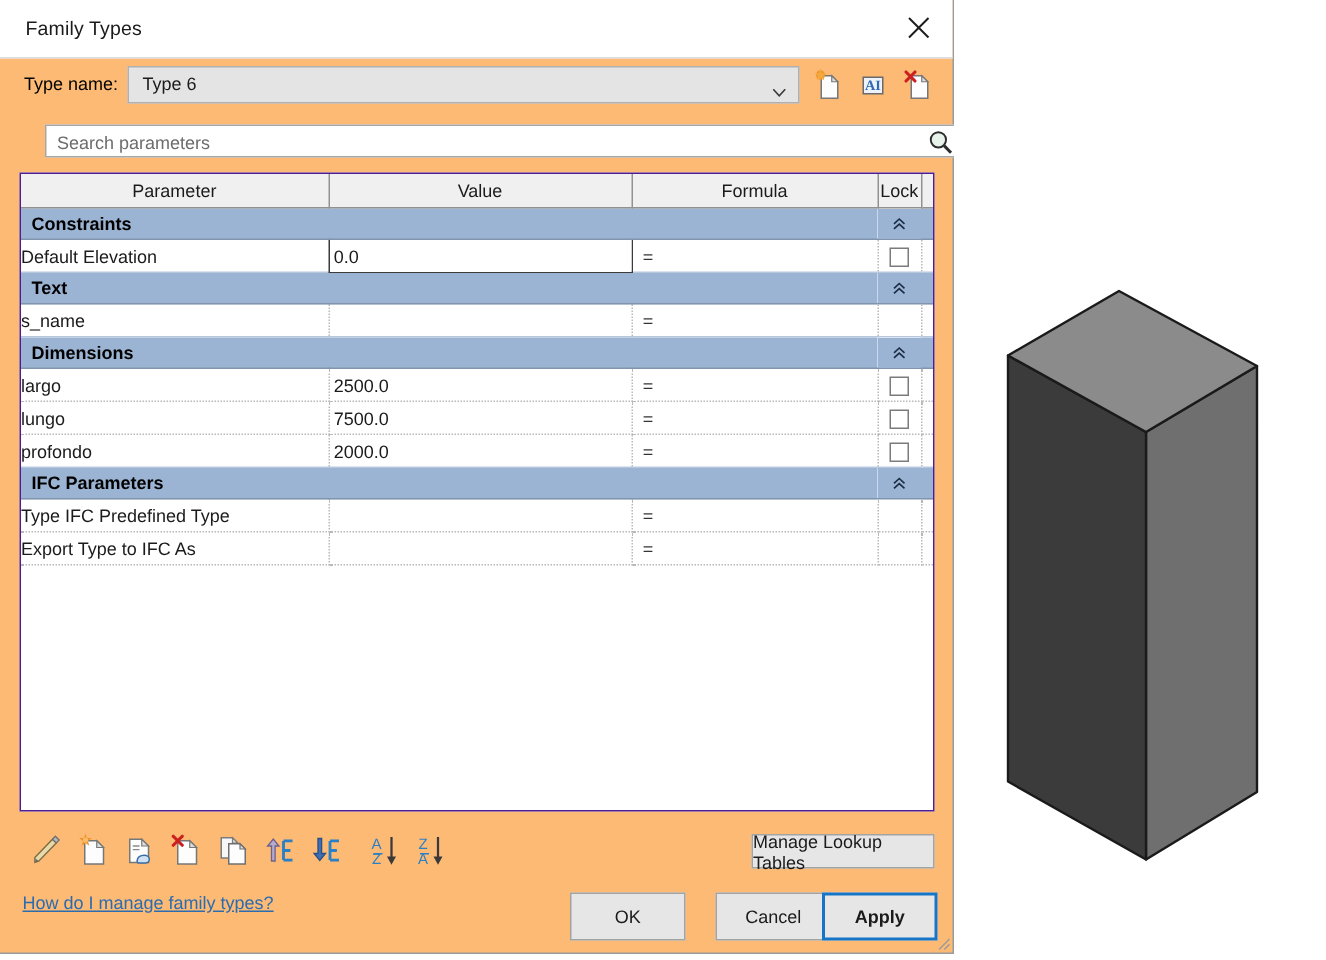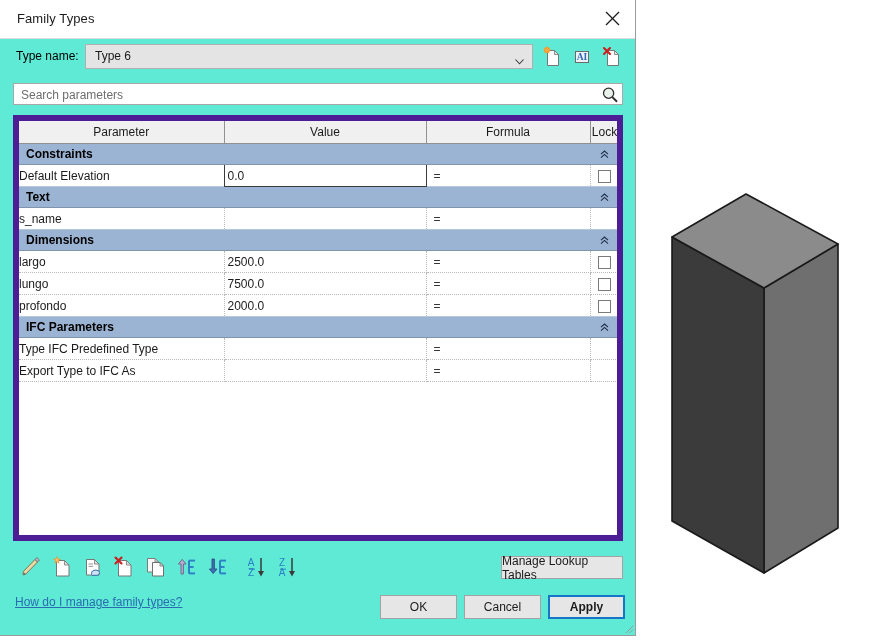--- a/index.html
+++ b/index.html
@@ -17,21 +17,21 @@
     position: relative;
   }
 
   
   #dialog {
     position: absolute;
     left: 0;
     top: 0;
     width: 636px;
     height: 636px;
-    background: #5eead4;
+    background: #fdba74;
     border-right: 1px solid #9a9a9a;
     border-bottom: 1px solid #9a9a9a;
     box-sizing: border-box;
   }
 
   
   #titlebar {
     height: 38px;
     background: #ffffff;
     position: relative;
@@ -96,21 +96,21 @@
     width: 24px; height: 25px;
     cursor: pointer;
   }
   #tn-icon-new  { left: 540px; }
   #tn-icon-rename { left: 570px; }
   #tn-icon-delete { left: 600px; }
 
   
   #search-box {
     position: absolute;
-    left: 13px; top: 83px;
+    left: 30px; top: 83px;
     width: 610px; height: 22px;
     background: #ffffff;
     border: 1px solid #a7a7a7;
     box-sizing: border-box;
   }
   #search-input {
     position: absolute;
     left: 5px; top: 3px;
     border: none; outline: none;
     background: transparent;
@@ -125,21 +125,21 @@
     right: 3px; top: 2px;
     width: 18px; height: 18px;
     cursor: pointer;
   }
 
   
   #table-wrap {
     position: absolute;
     left: 13px; top: 115px;
     width: 610px; height: 426px;
-    border: 6px solid #4c1d95;
+    border: 1px solid #4c1d95;
     box-sizing: border-box;
     background: #ffffff;
     overflow: hidden;
   }
   #table {
     width: 100%;
     border-collapse: collapse;
     table-layout: fixed;
     font-size: 12px;
   }
@@ -273,34 +273,34 @@
     position: absolute;
     left: 15px; top: 595px;
     font-size: 12px;
     color: #2b6cb0;
     text-decoration: underline;
     cursor: pointer;
   }
   .dlg-btn {
     position: absolute;
     top: 595px;
-    width: 77px; height: 24px;
+    width: 77px; height: 32px;
     background: #e6e6e6;
     border: 1px solid #a3a3a3;
     box-sizing: border-box;
     font-size: 12px;
     font-family: "Liberation Sans", sans-serif;
     color: #1b1b1b;
     cursor: pointer;
     display: flex;
     align-items: center;
     justify-content: center;
   }
   #btn-ok     { left: 380px; }
-  #btn-cancel { left: 464px; }
+  #btn-cancel { left: 477px; }
   #btn-apply  { left: 548px; border: 2px solid #1675c6; font-weight: bold; }
 
   
   #resize-grip {
     position: absolute;
     right: 1px; bottom: 1px;
     width: 12px; height: 12px;
     cursor: nwse-resize;
   }
 

